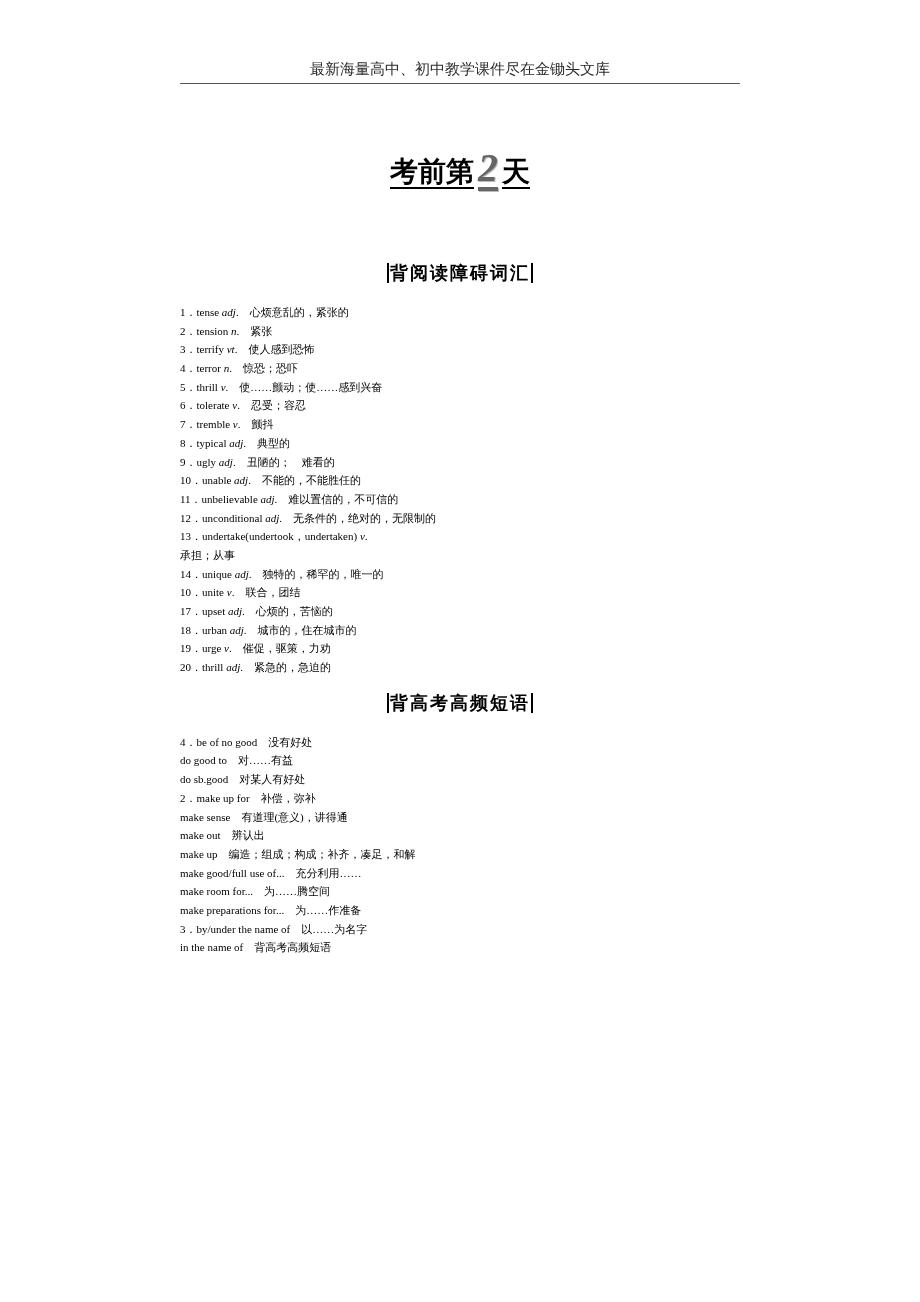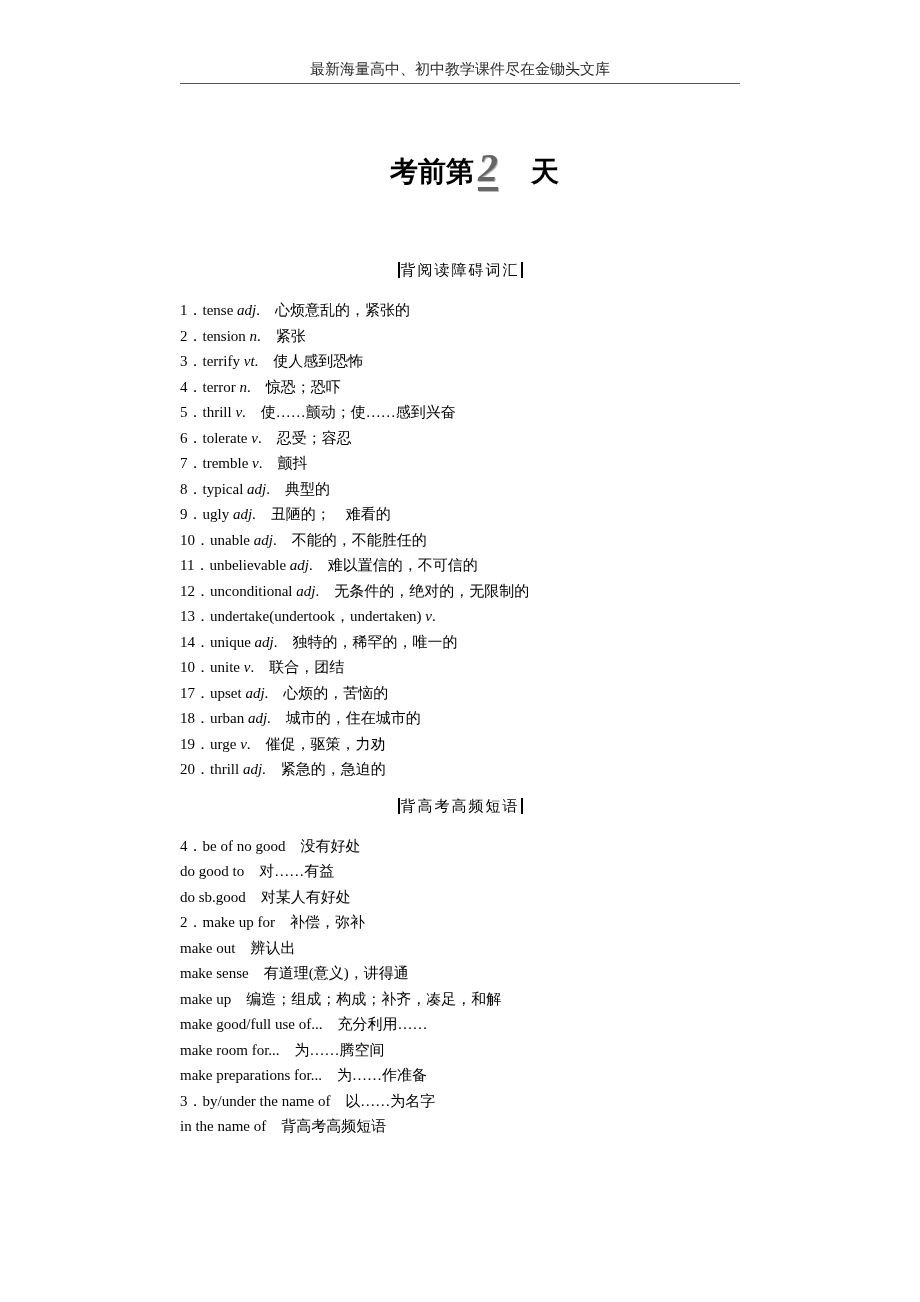--- a/index.html
+++ b/index.html
@@ -25,48 +25,48 @@
     margin-bottom: 60px;
   }
   .main-title {
     text-align: center;
     margin: 30px 0 70px 0;
   }
   .main-title .text-part {
     font-size: 28px;
     font-weight: bold;
     vertical-align: baseline;
+    text-decoration: underline;
     text-underline-offset: 6px;
-    margin-left: 29px;
   }
   .main-title .num-part {
     font-size: 40px;
     font-weight: bold;
     font-style: italic;
     color: #666;
     text-shadow: 1px 1px #bbb;
     vertical-align: baseline;
     text-decoration: underline;
     text-underline-offset: 6px;
     margin: 0 4px;
   }
   .section-label {
     text-align: center;
     margin: 14px 0 18px 0;
   }
   .section-label span {
-    font-size: 15px;
-    font-weight: normal;
+    font-size: 18px;
+    font-weight: bold;
     letter-spacing: 2px;
     border-left: 2px solid #000;
     border-right: 2px solid #000;
     padding: 0 1px;
   }
   .content-block {
-    font-size: 15px;
+    font-size: 11px;
     line-height: 1.7;
   }
   .vocab-line, .phrase-line {
     white-space: normal;
   }
   .italic {
     font-style: italic;
     font-family: "Times New Roman", serif;
   }
 </style>
@@ -92,39 +92,40 @@
       <div class="vocab-line"><span>4．</span><span>terror </span><span class="italic">n</span><span>.　惊恐；恐吓</span></div>
       <div class="vocab-line"><span>5．</span><span>thrill </span><span class="italic">v</span><span>.　使……颤动；使……感到兴奋</span></div>
       <div class="vocab-line"><span>6．</span><span>tolerate </span><span class="italic">v</span><span>.　忍受；容忍</span></div>
       <div class="vocab-line"><span>7．</span><span>tremble </span><span class="italic">v</span><span>.　颤抖</span></div>
       <div class="vocab-line"><span>8．</span><span>typical </span><span class="italic">adj</span><span>.　典型的</span></div>
       <div class="vocab-line"><span>9．</span><span>ugly </span><span class="italic">adj</span><span>.　丑陋的；　难看的</span></div>
       <div class="vocab-line"><span>10．</span><span>unable </span><span class="italic">adj</span><span>.　不能的，不能胜任的</span></div>
       <div class="vocab-line"><span>11．</span><span>unbelievable </span><span class="italic">adj</span><span>.　难以置信的，不可信的</span></div>
       <div class="vocab-line"><span>12．</span><span>unconditional </span><span class="italic">adj</span><span>.　无条件的，绝对的，无限制的</span></div>
       <div class="vocab-line"><span>13．</span><span>undertake(undertook，undertaken) </span><span class="italic">v</span><span>.</span></div>
+      <div class="vocab-line">承担；从事</div>
       <div class="vocab-line"><span>14．</span><span>unique </span><span class="italic">adj</span><span>.　独特的，稀罕的，唯一的</span></div>
       <div class="vocab-line"><span>10．</span><span>unite </span><span class="italic">v</span><span>.　联合，团结</span></div>
       <div class="vocab-line"><span>17．</span><span>upset </span><span class="italic">adj</span><span>.　心烦的，苦恼的</span></div>
       <div class="vocab-line"><span>18．</span><span>urban </span><span class="italic">adj</span><span>.　城市的，住在城市的</span></div>
       <div class="vocab-line"><span>19．</span><span>urge </span><span class="italic">v</span><span>.　催促，驱策，力劝</span></div>
       <div class="vocab-line"><span>20．</span><span>thrill </span><span class="italic">adj</span><span>.　紧急的，急迫的</span></div>
     </div>
 
   <div class="section-label">
     <span>背高考高频短语</span>
   </div>
 
   <div class="content-block" id="phrase-block">
       <div class="phrase-line">4．be of no good　没有好处</div>
       <div class="phrase-line">do good to　对……有益</div>
       <div class="phrase-line">do sb.good　对某人有好处</div>
       <div class="phrase-line">2．make up for　补偿，弥补</div>
+      <div class="phrase-line">make sense　有道理(意义)，讲得通</div>
       <div class="phrase-line">make out　辨认出</div>
-      <div class="phrase-line">make sense　有道理(意义)，讲得通</div>
       <div class="phrase-line">make up　编造；组成；构成；补齐，凑足，和解</div>
       <div class="phrase-line">make good/full use of...　充分利用……</div>
       <div class="phrase-line">make room for...　为……腾空间</div>
       <div class="phrase-line">make preparations for...　为……作准备</div>
       <div class="phrase-line">3．by/under the name of　以……为名字</div>
       <div class="phrase-line">in the name of　背高考高频短语</div>
     </div>
 
 </div>
 

